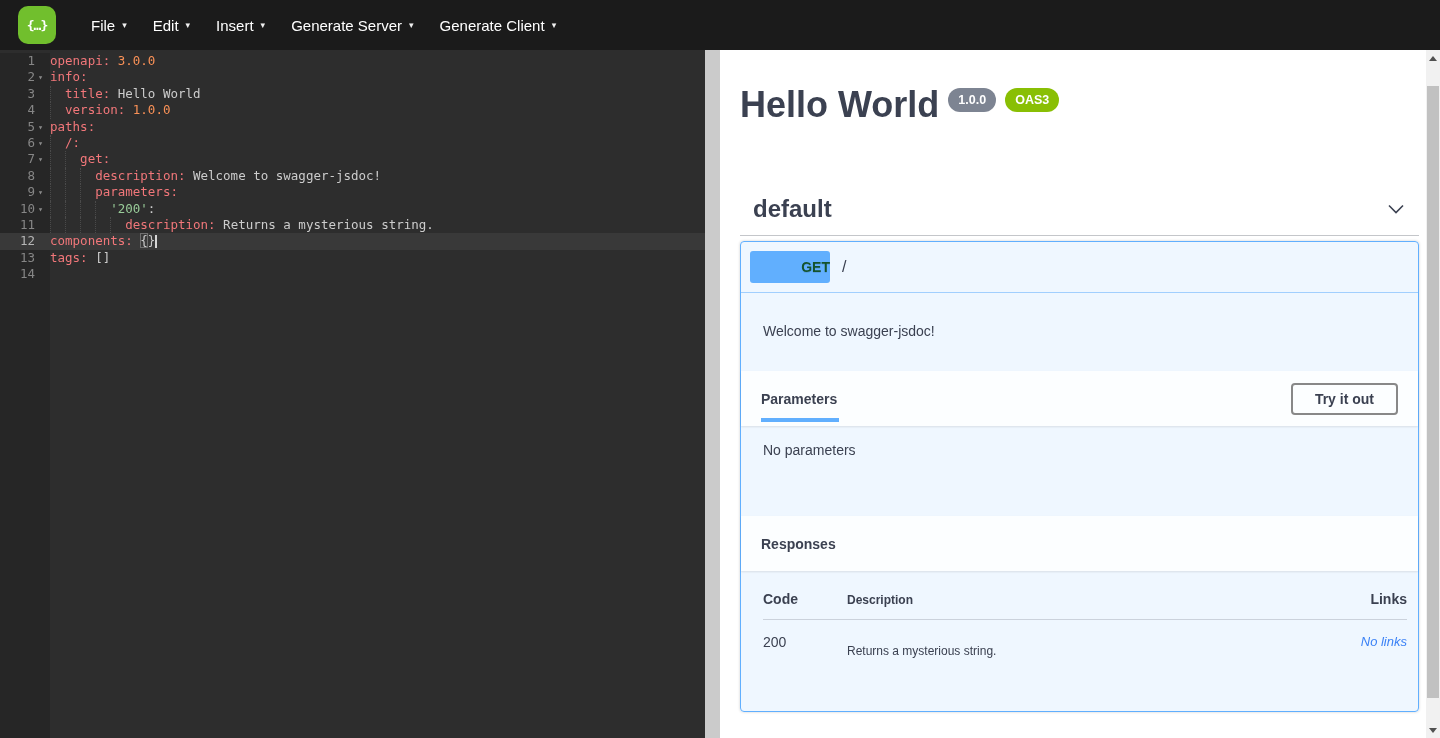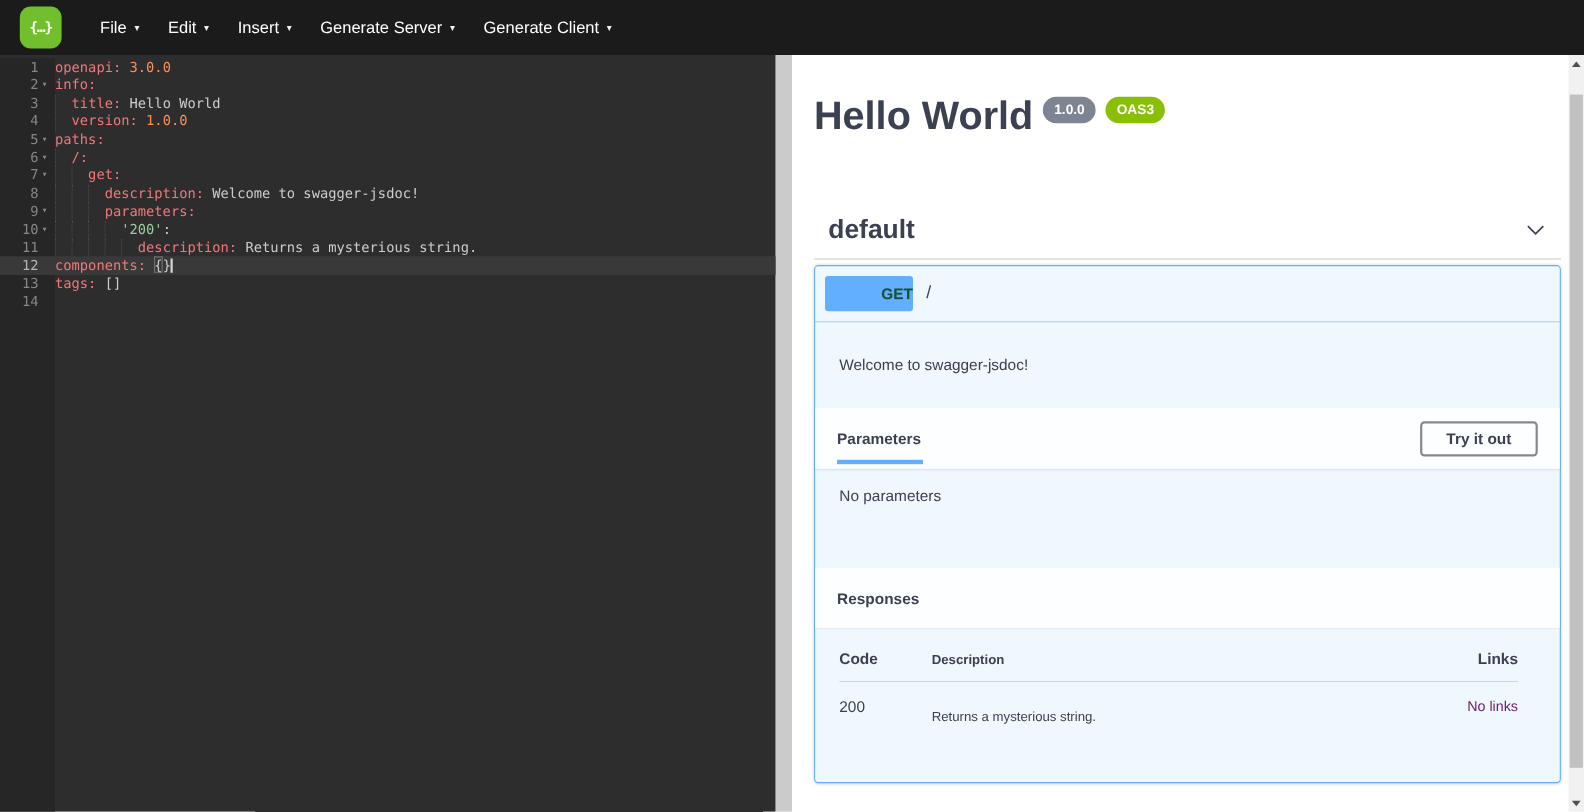--- a/index.html
+++ b/index.html
@@ -75,31 +75,31 @@
                     padding:0 20px; background:rgba(255,255,255,.8);
                     box-shadow:0 1px 2px rgba(0,0,0,.1); position:relative; }
   .section-title { font-size:14px; font-weight:bold; color:#3b4151; }
   .param-underline { position:absolute; left:20px; bottom:4px; width:78px; height:4px; background:#61affe; }
   .tryout-btn { background:transparent; border:2px solid #888; border-radius:4px;
                 padding:6px 22px; font-size:14px; font-weight:bold; color:#3b4151;
                 font-family:"Liberation Sans", sans-serif; cursor:pointer; }
 
   .param-body { padding:16px 22px 58px 22px; font-size:14px; color:#3b4151; }
 
-  .resp-body { padding:20px 38px 25px 22px; }
+  .resp-body { padding:20px 11px 25px 22px; }
   .resp-table { width:100%; }
   .resp-head { display:grid; grid-template-columns:84px 1fr 120px; align-items:baseline;
                padding-bottom:12px; border-bottom:1px solid rgba(59,65,81,.2); }
   .col-code { font-size:14px; font-weight:bold; color:#3b4151; }
   .col-desc { font-size:12px; font-weight:bold; color:#3b4151; }
   .col-links { font-size:14px; font-weight:bold; color:#3b4151; text-align:right; }
   .resp-row { display:grid; grid-template-columns:84px 1fr 120px; padding-top:14px; padding-bottom:28px; }
   .cell-code { font-size:14px; color:#3b4151; }
   .cell-desc { font-size:12px; color:#3b4151; margin-top:10px; }
-  .cell-links { font-size:13px; color:#701a75; text-align:right; }
+  .cell-links { font-size:13px; font-style:italic; color:#3b82f6; text-align:right; }
 
   
   .vscroll { position:absolute; top:0; right:0; width:14px; height:100%; background:#f1f1f1; }
   .sb-btn { position:absolute; left:0; width:14px; height:16px;
             display:flex; align-items:center; justify-content:center; cursor:pointer; }
   .sb-up { top:0; } .sb-down { bottom:0; }
   .tri-up { width:0; height:0; border-left:4px solid transparent; border-right:4px solid transparent;
             border-bottom:5px solid #505050; }
   .tri-down { width:0; height:0; border-left:4px solid transparent; border-right:4px solid transparent;
               border-top:5px solid #505050; }

